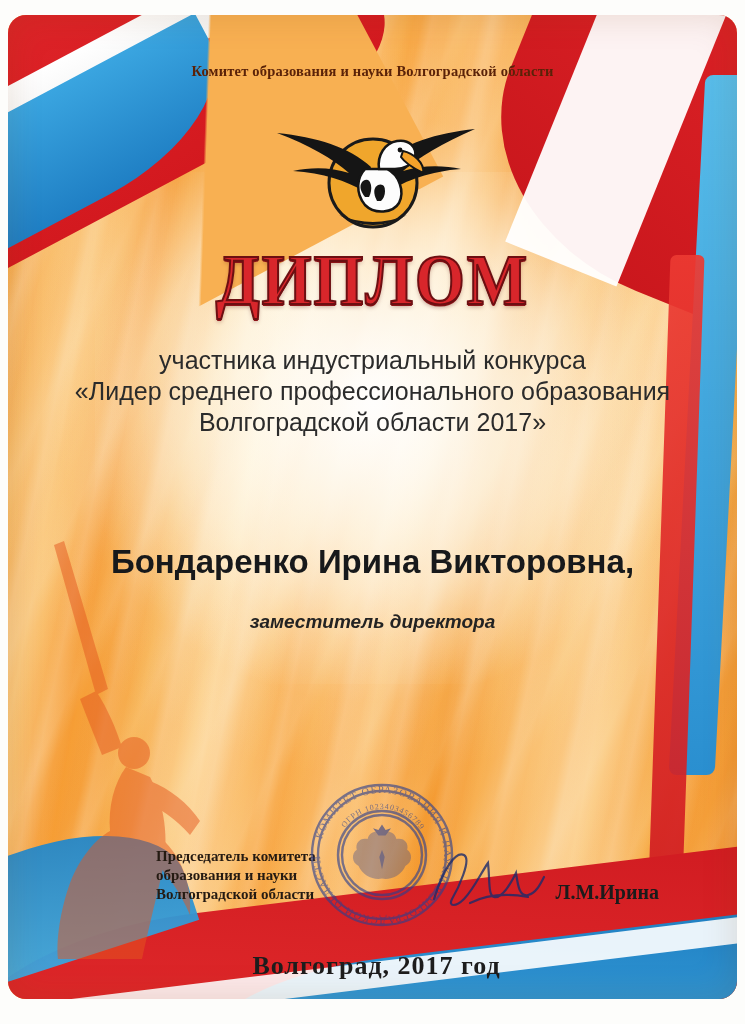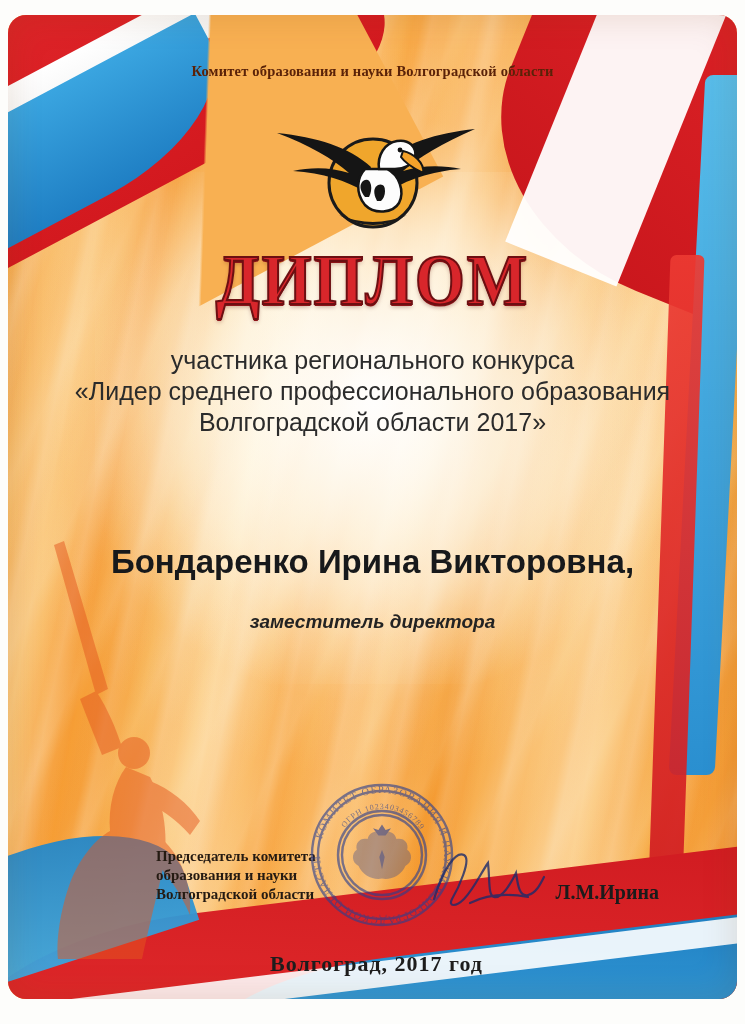--- a/index.html
+++ b/index.html
@@ -323,21 +323,21 @@
     height: 80px;
     opacity: .8;
   }
 
   .city-year {
     position: absolute;
     top: 936px;
     left: 0; right: 0;
     font-family: "Liberation Serif", serif;
     font-weight: bold;
-    font-size: 22px;
+    font-size: 26px;
     letter-spacing: 1px;
     color: #1d1d1d;
     margin-left: 8px;
   }
 
   .scan-edge {
     position: absolute;
     inset: 0;
     box-shadow: inset 0 0 36px rgba(120,60,10,.16);
     pointer-events: none;
@@ -389,21 +389,21 @@
           <circle cx="147" cy="39" r="2.4" fill="#111"></circle>
 
           <path d="M112 86 q-8 -10 -2 -16 q6 -4 8 4 q1 6 -2 12Z" fill="#151515"></path>
           <path d="M124 90 q-6 -12 1 -16 q7 -2 7 6 q0 6 -4 10Z" fill="#151515"></path>
         </svg>
       </div>
 
       <div class="title-diplom">ДИПЛОМ</div>
 
       <div class="subtitle">
-        <div>участника регионального конкурса</div>
+        <div>участника индустриальный конкурса</div>
         <div>«Лидер среднего профессионального образования</div>
         <div>Волгоградской области 2017»</div>
       </div>
 
 
       <div class="recipient">Бондаренко Ирина Викторовна,</div>
 
       <div class="position">заместитель директора</div>
 
 

